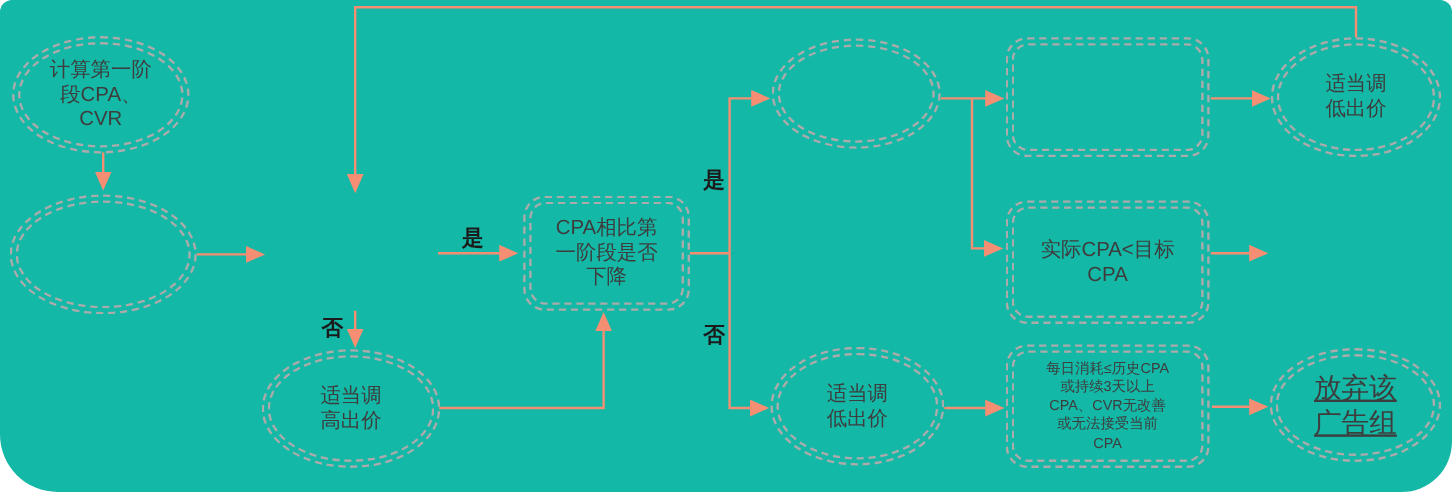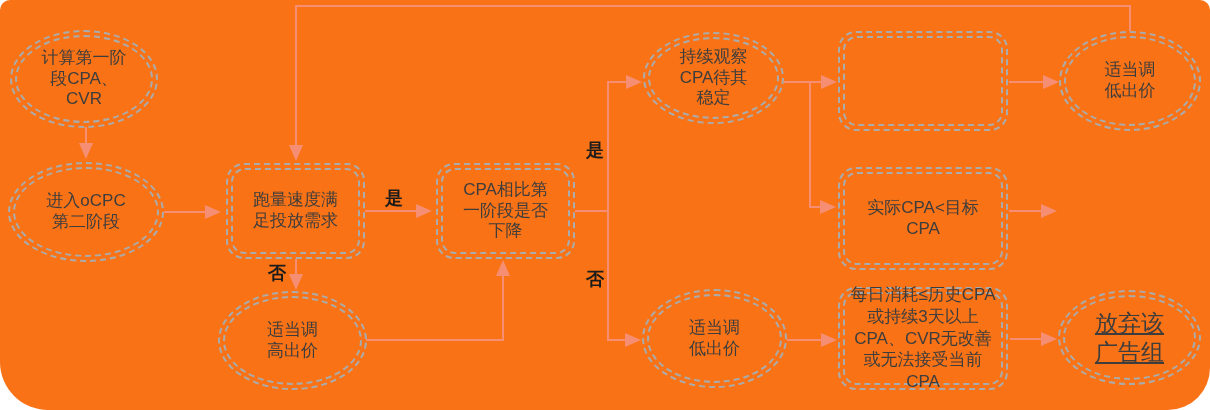--- a/index.html
+++ b/index.html
@@ -1,30 +1,30 @@
 <!DOCTYPE html>
 <html><head>
 <meta charset="utf-8">
 <style>
   html,body{margin:0;padding:0;background:#ffffff;}
   body{width:1210px;height:410px;position:relative;overflow:hidden;
        font-family:"Liberation Sans","DejaVu Sans",sans-serif;}
   .card{position:absolute;left:0;top:0;width:1210px;height:410px;
-        background:#f97316;border-radius:10px 10px 42px 48px;}
+        background:#14b8a6;border-radius:10px 10px 42px 48px;}
   svg.wires{position:absolute;left:0;top:0;pointer-events:none;}
   .node{position:absolute;display:flex;align-items:center;justify-content:center;
         box-sizing:border-box;border:2px dashed #ababab;color:#3d3d3d;}
   .node .inner{position:absolute;inset:3px;border:2px dashed #ababab;pointer-events:none;}
   .ellipse{border-radius:50%;}
   .ellipse .inner{border-radius:50%;}
   .rect{border-radius:18px;}
   .rect .inner{border-radius:14px;}
   .lbl{position:relative;z-index:2;white-space:pre-line;text-align:center;
        font-size:17px;line-height:1.22;}
-  .lbl.small{font-size:17px;line-height:1.28;}
+  .lbl.small{font-size:12px;line-height:1.28;}
   .lbl.big{font-size:23px;line-height:1.25;text-decoration:underline;}
   .edge-label{position:absolute;font-size:18px;font-weight:700;color:#1b1b1b;z-index:3;}
 </style>
 </head>
 <body>
 
 <div class="card">
 
   <svg class="wires" width="1210" height="410" viewBox="0 0 1210 410">
     <defs>
@@ -53,42 +53,32 @@
 
   <div class="node ellipse" style="left:10px;top:30px;width:148px;height:98px">
     <div class="inner"></div>
     <span class="lbl">计算第一阶
 段CPA、
 CVR</span>
   </div>
 
   <div class="node ellipse" style="left:8px;top:162px;width:156px;height:100px">
     <div class="inner"></div>
-    <span class="lbl">进入oCPC
-第二阶段</span>
   </div>
 
-  <div class="node rect" style="left:226px;top:163px;width:139px;height:96px">
-    <div class="inner"></div>
-    <span class="lbl">跑量速度满
-足投放需求</span>
-  </div>
 
   <div class="node rect" style="left:436px;top:163px;width:139px;height:96px">
     <div class="inner"></div>
     <span class="lbl">CPA相比第
 一阶段是否
 下降</span>
   </div>
 
   <div class="node ellipse" style="left:643px;top:32px;width:141px;height:92px">
     <div class="inner"></div>
-    <span class="lbl">持续观察
-CPA待其
-稳定</span>
   </div>
 
   <div class="node rect" style="left:838px;top:31px;width:170px;height:100px">
     <div class="inner"></div>
   </div>
 
   <div class="node ellipse" style="left:1059px;top:31px;width:142px;height:100px">
     <div class="inner"></div>
     <span class="lbl">适当调
 低出价</span>

